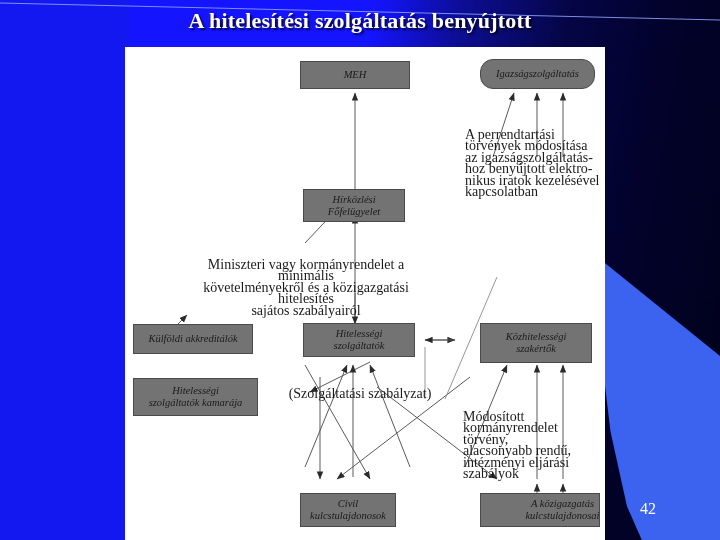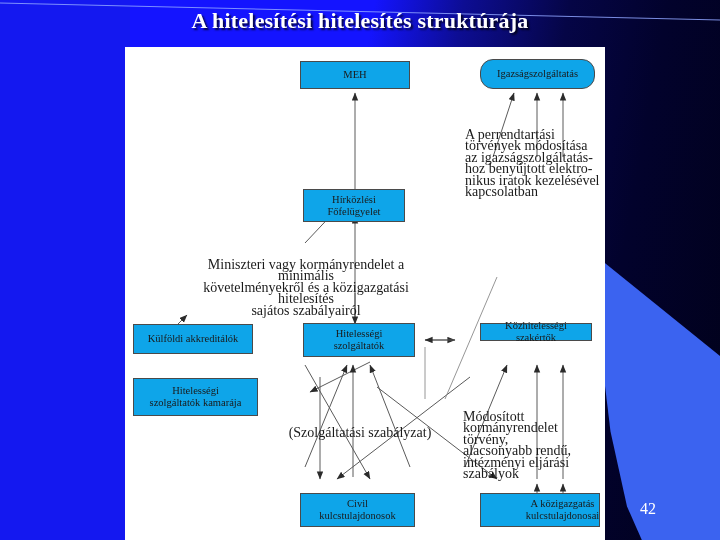--- a/index.html
+++ b/index.html
@@ -101,58 +101,59 @@
     background: #ffffff;
     overflow: hidden;
   }
   #diagram svg {
     position: absolute;
     left: 0; top: 0;
   }
   .node {
     position: absolute;
     border: 1px solid #4a4a4a;
-    background: #0ea5e9;
+    background: #737373;
     color: #1a1a1a;
     font-family: "Liberation Serif", serif;
     font-size: 10.5px;
     line-height: 12px;
     display: flex;
     align-items: center;
     justify-content: center;
     text-align: center;
     box-sizing: border-box;
     padding: 2px 3px;
+    font-style: italic;
   }
   .note {
     position: absolute;
     color: #1a1a1a;
     font-family: "Liberation Serif", serif;
     font-size: 14px;
     line-height: 11.5px;
     box-sizing: border-box;
   }
   .note.right-al { text-align: center; }
   .note.left-al { text-align: left; }
-  .note.center-al { text-align: center; margin-top: 39px; }
+  .note.center-al { text-align: center; }
 </style>
 </head>
 <body>
 
 <div id="slide">
 
   <div class="bg-base"></div>
   <div class="bg-darkright"></div>
   <div class="bg-blueleft"></div>
   <div class="bg-accent-wedge"></div>
   <div class="bg-hairline">
       <i></i>
     </div>
 
-  <div class="title">A hitelesítési hitelesítés struktúrája</div>
+  <div class="title">A hitelesítési szolgáltatás benyújtott</div>
 
   <div id="diagram">
 
     <svg width="480" height="493">
       <defs>
         <marker id="ah" markerWidth="9" markerHeight="9" refX="7.6" refY="3.2" orient="auto" markerUnits="userSpaceOnUse">
           <path d="M0,0 L8,3.2 L0,6.4 z" fill="#2b2b2b"></path>
         </marker>
       </defs>
       <g stroke="#5a5a5a" stroke-width="1" fill="none" marker-end="url(#ah)">
@@ -219,31 +220,31 @@
     <div class="node" style="left:178px; top:142px; width:102px; height:33px; white-space:pre-line;">
       <span>Hírközlési
 Főfelügyelet</span>
     </div>
 
     <div class="node" style="left:178px; top:276px; width:112px; height:34px; white-space:pre-line;">
       <span>Hitelességi
 szolgáltatók</span>
     </div>
 
-    <div class="node" style="left:355px; top:276px; width:112px; height:18px; white-space:pre-line;">
+    <div class="node" style="left:355px; top:276px; width:112px; height:40px; white-space:pre-line;">
       <span>Közhitelességi
 szakértők</span>
     </div>
 
     <div class="node" style="left:8px; top:331px; width:125px; height:38px; white-space:pre-line;">
       <span>Hitelességi
 szolgáltatók kamarája</span>
     </div>
 
-    <div class="node" style="left:175px; top:446px; width:115px; height:34px; white-space:pre-line;">
+    <div class="node" style="left:175px; top:446px; width:96px; height:34px; white-space:pre-line;">
       <span>Civil
 kulcstulajdonosok</span>
     </div>
 
     <div class="node" style="left:355px; top:446px; width:120px; height:34px; white-space:pre-line;padding-left:48px;">
       <span>A közigazgatás
 kulcstulajdonosai</span>
     </div>
 
     <div class="note left-al" style="left:340px; top:70px; width:135px; white-space:pre-line;">

